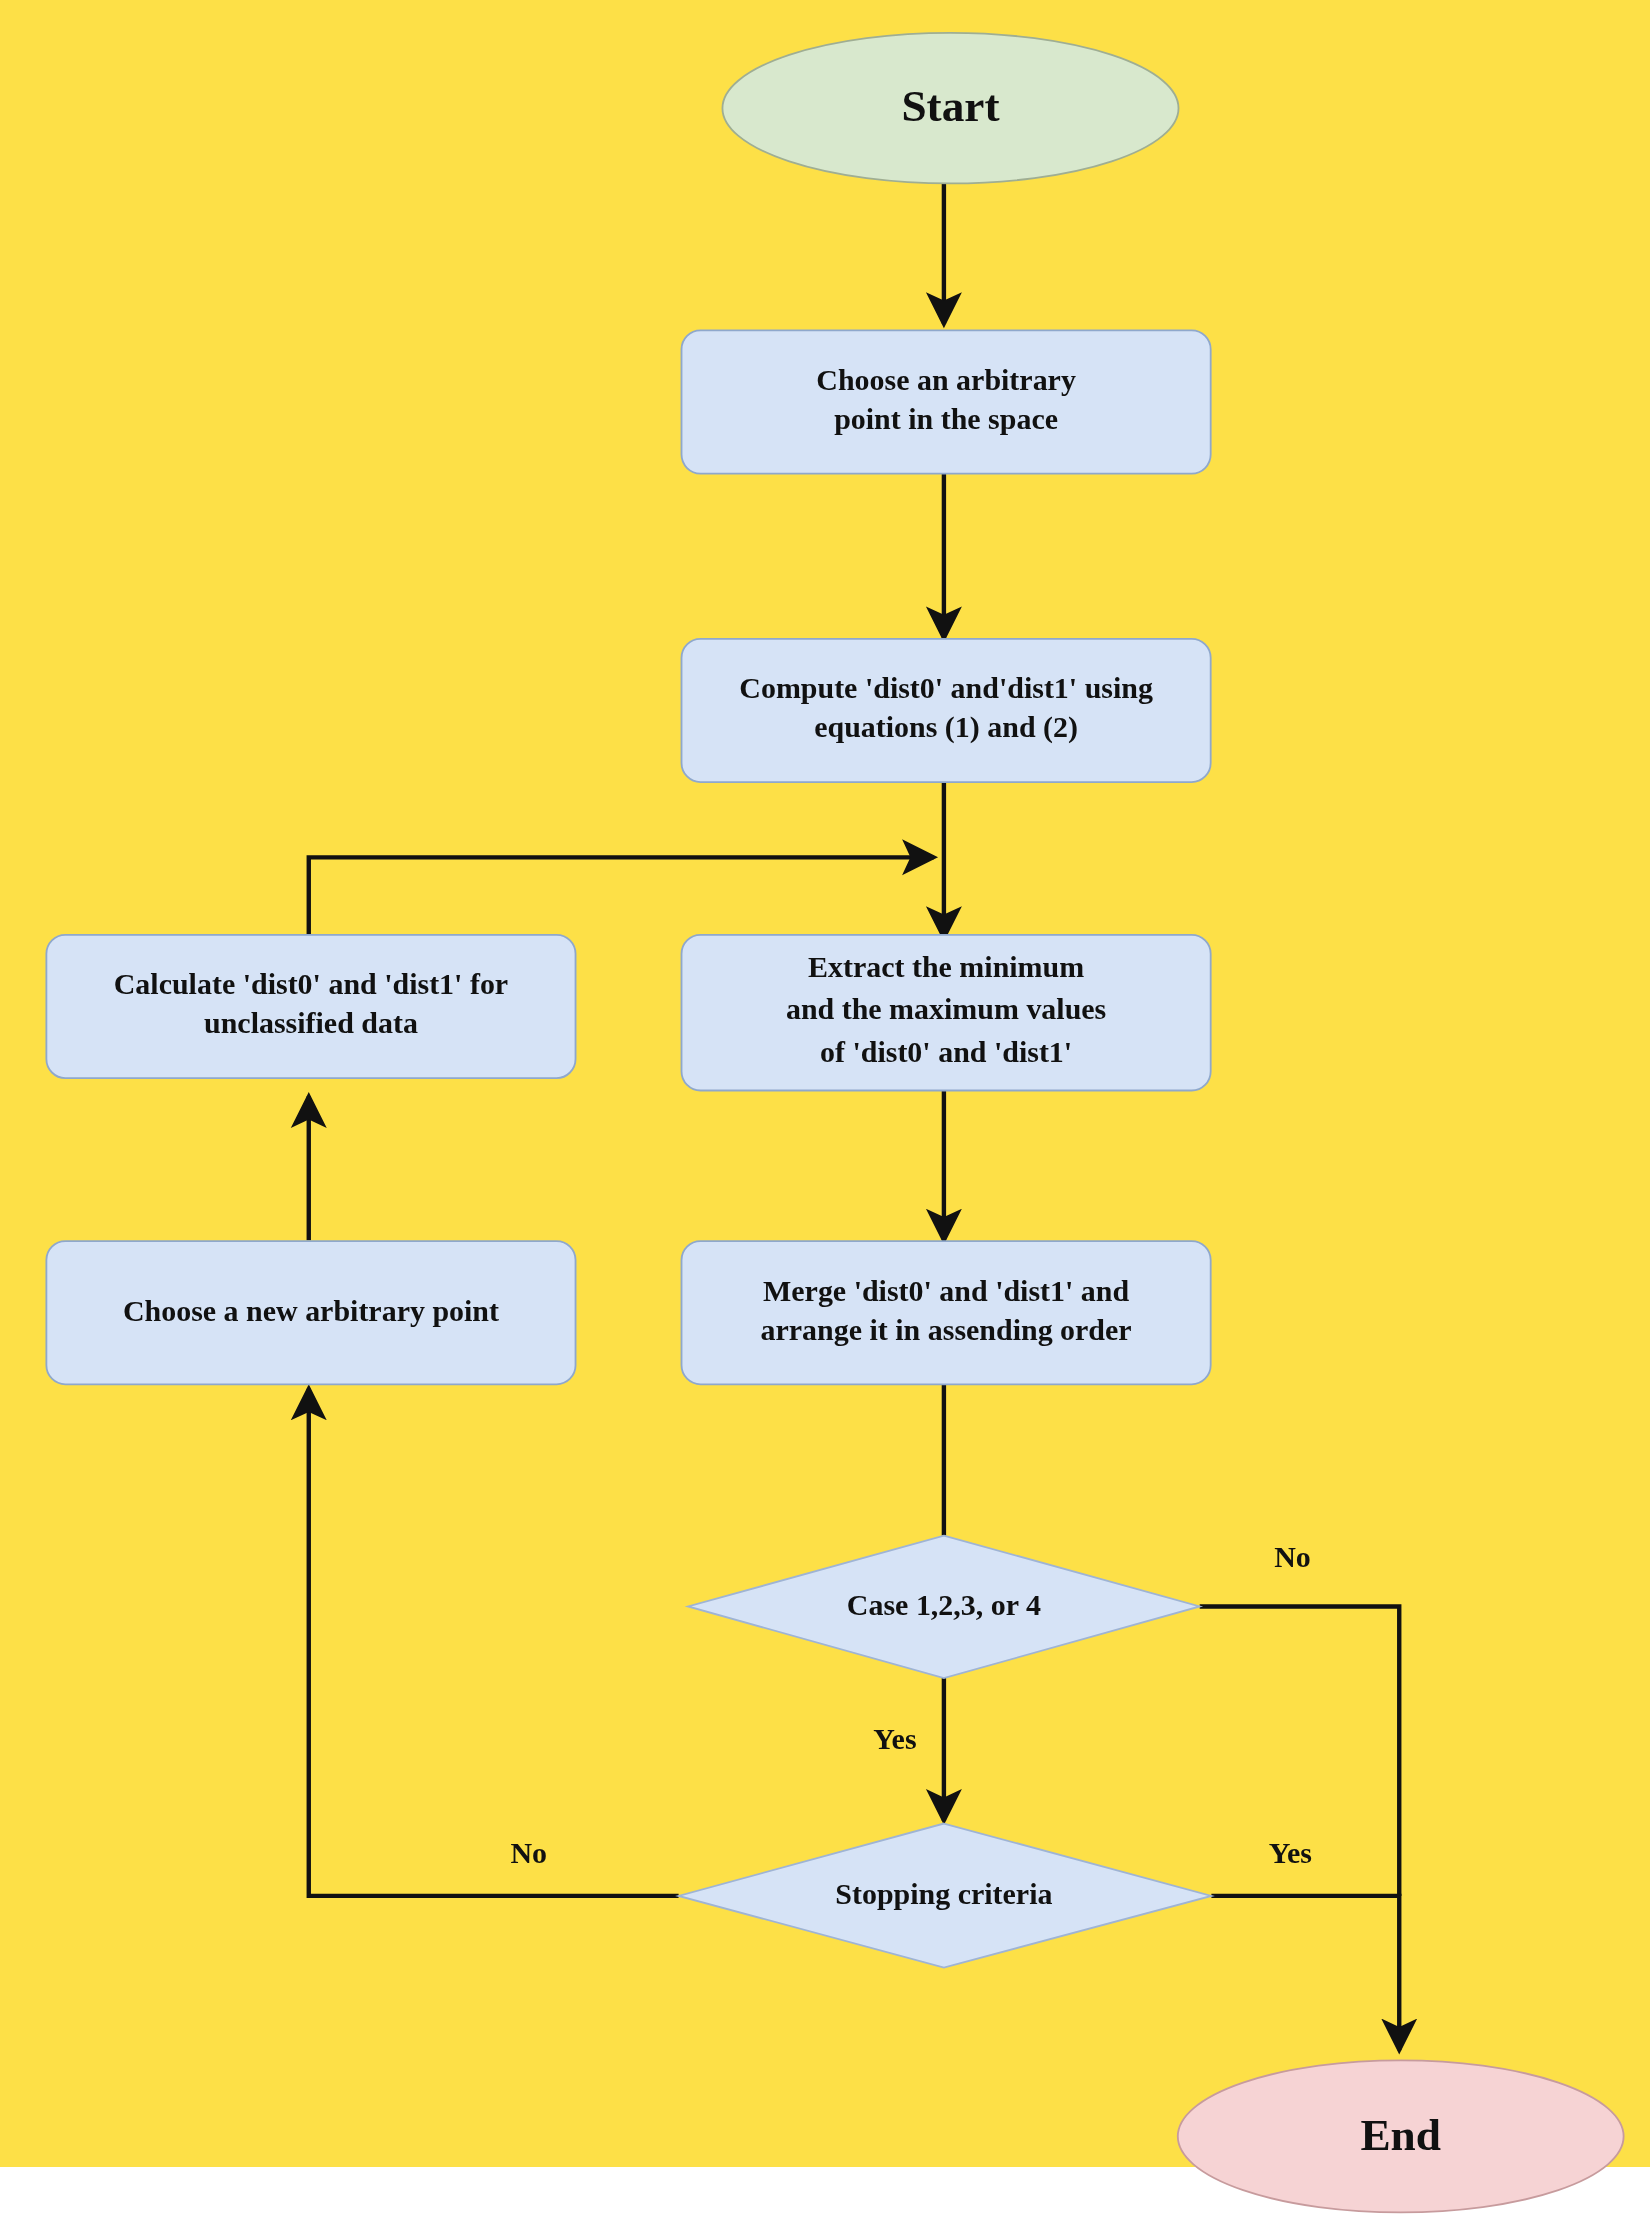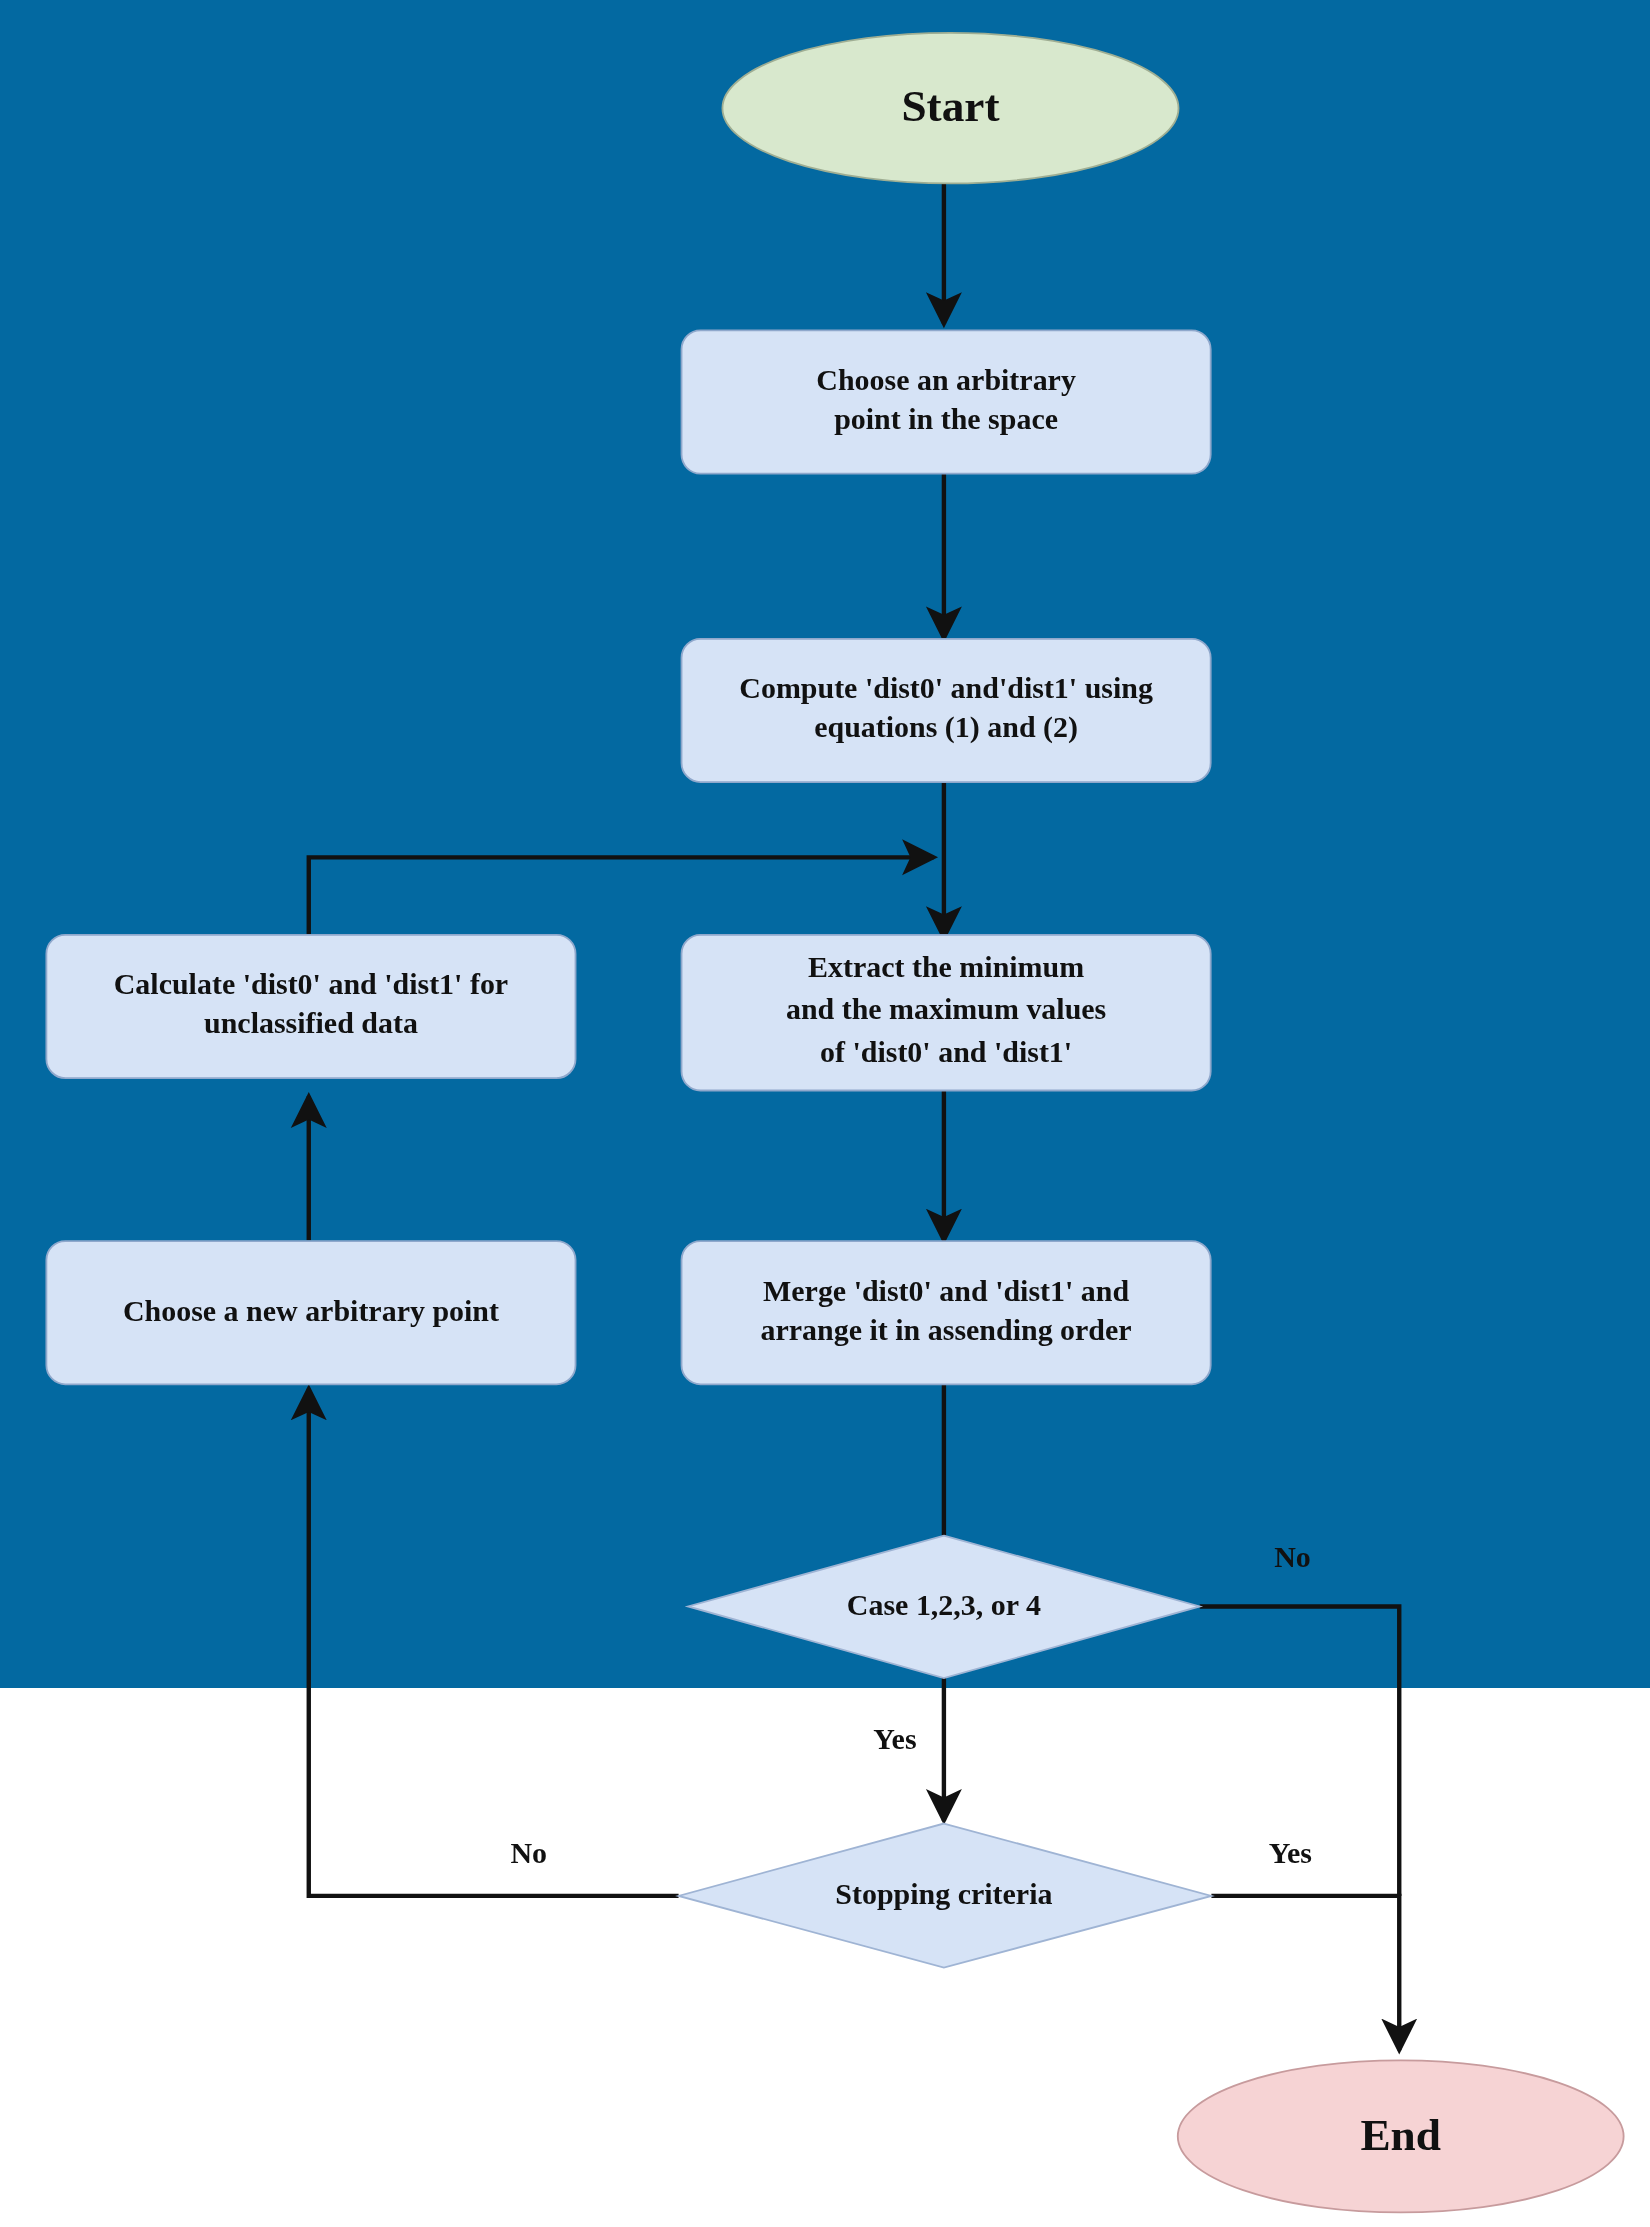--- a/index.html
+++ b/index.html
@@ -9,22 +9,22 @@
   }
   body {
     width: 1651px;
     height: 2227px;
     font-family: "Liberation Serif", "DejaVu Serif", serif;
     overflow: hidden;
   }
   #flowchart-root {
     position: relative;
     width: 1651px;
-    height: 1688px;
-    background: #0369a1;
+    height: 2167px;
+    background: #fde047;
   }
   svg#flow-svg {
     position: absolute;
     top: 0;
     left: 0;
     width: 1651px;
     height: 2227px;
     display: block;
   }
   .node-text {

